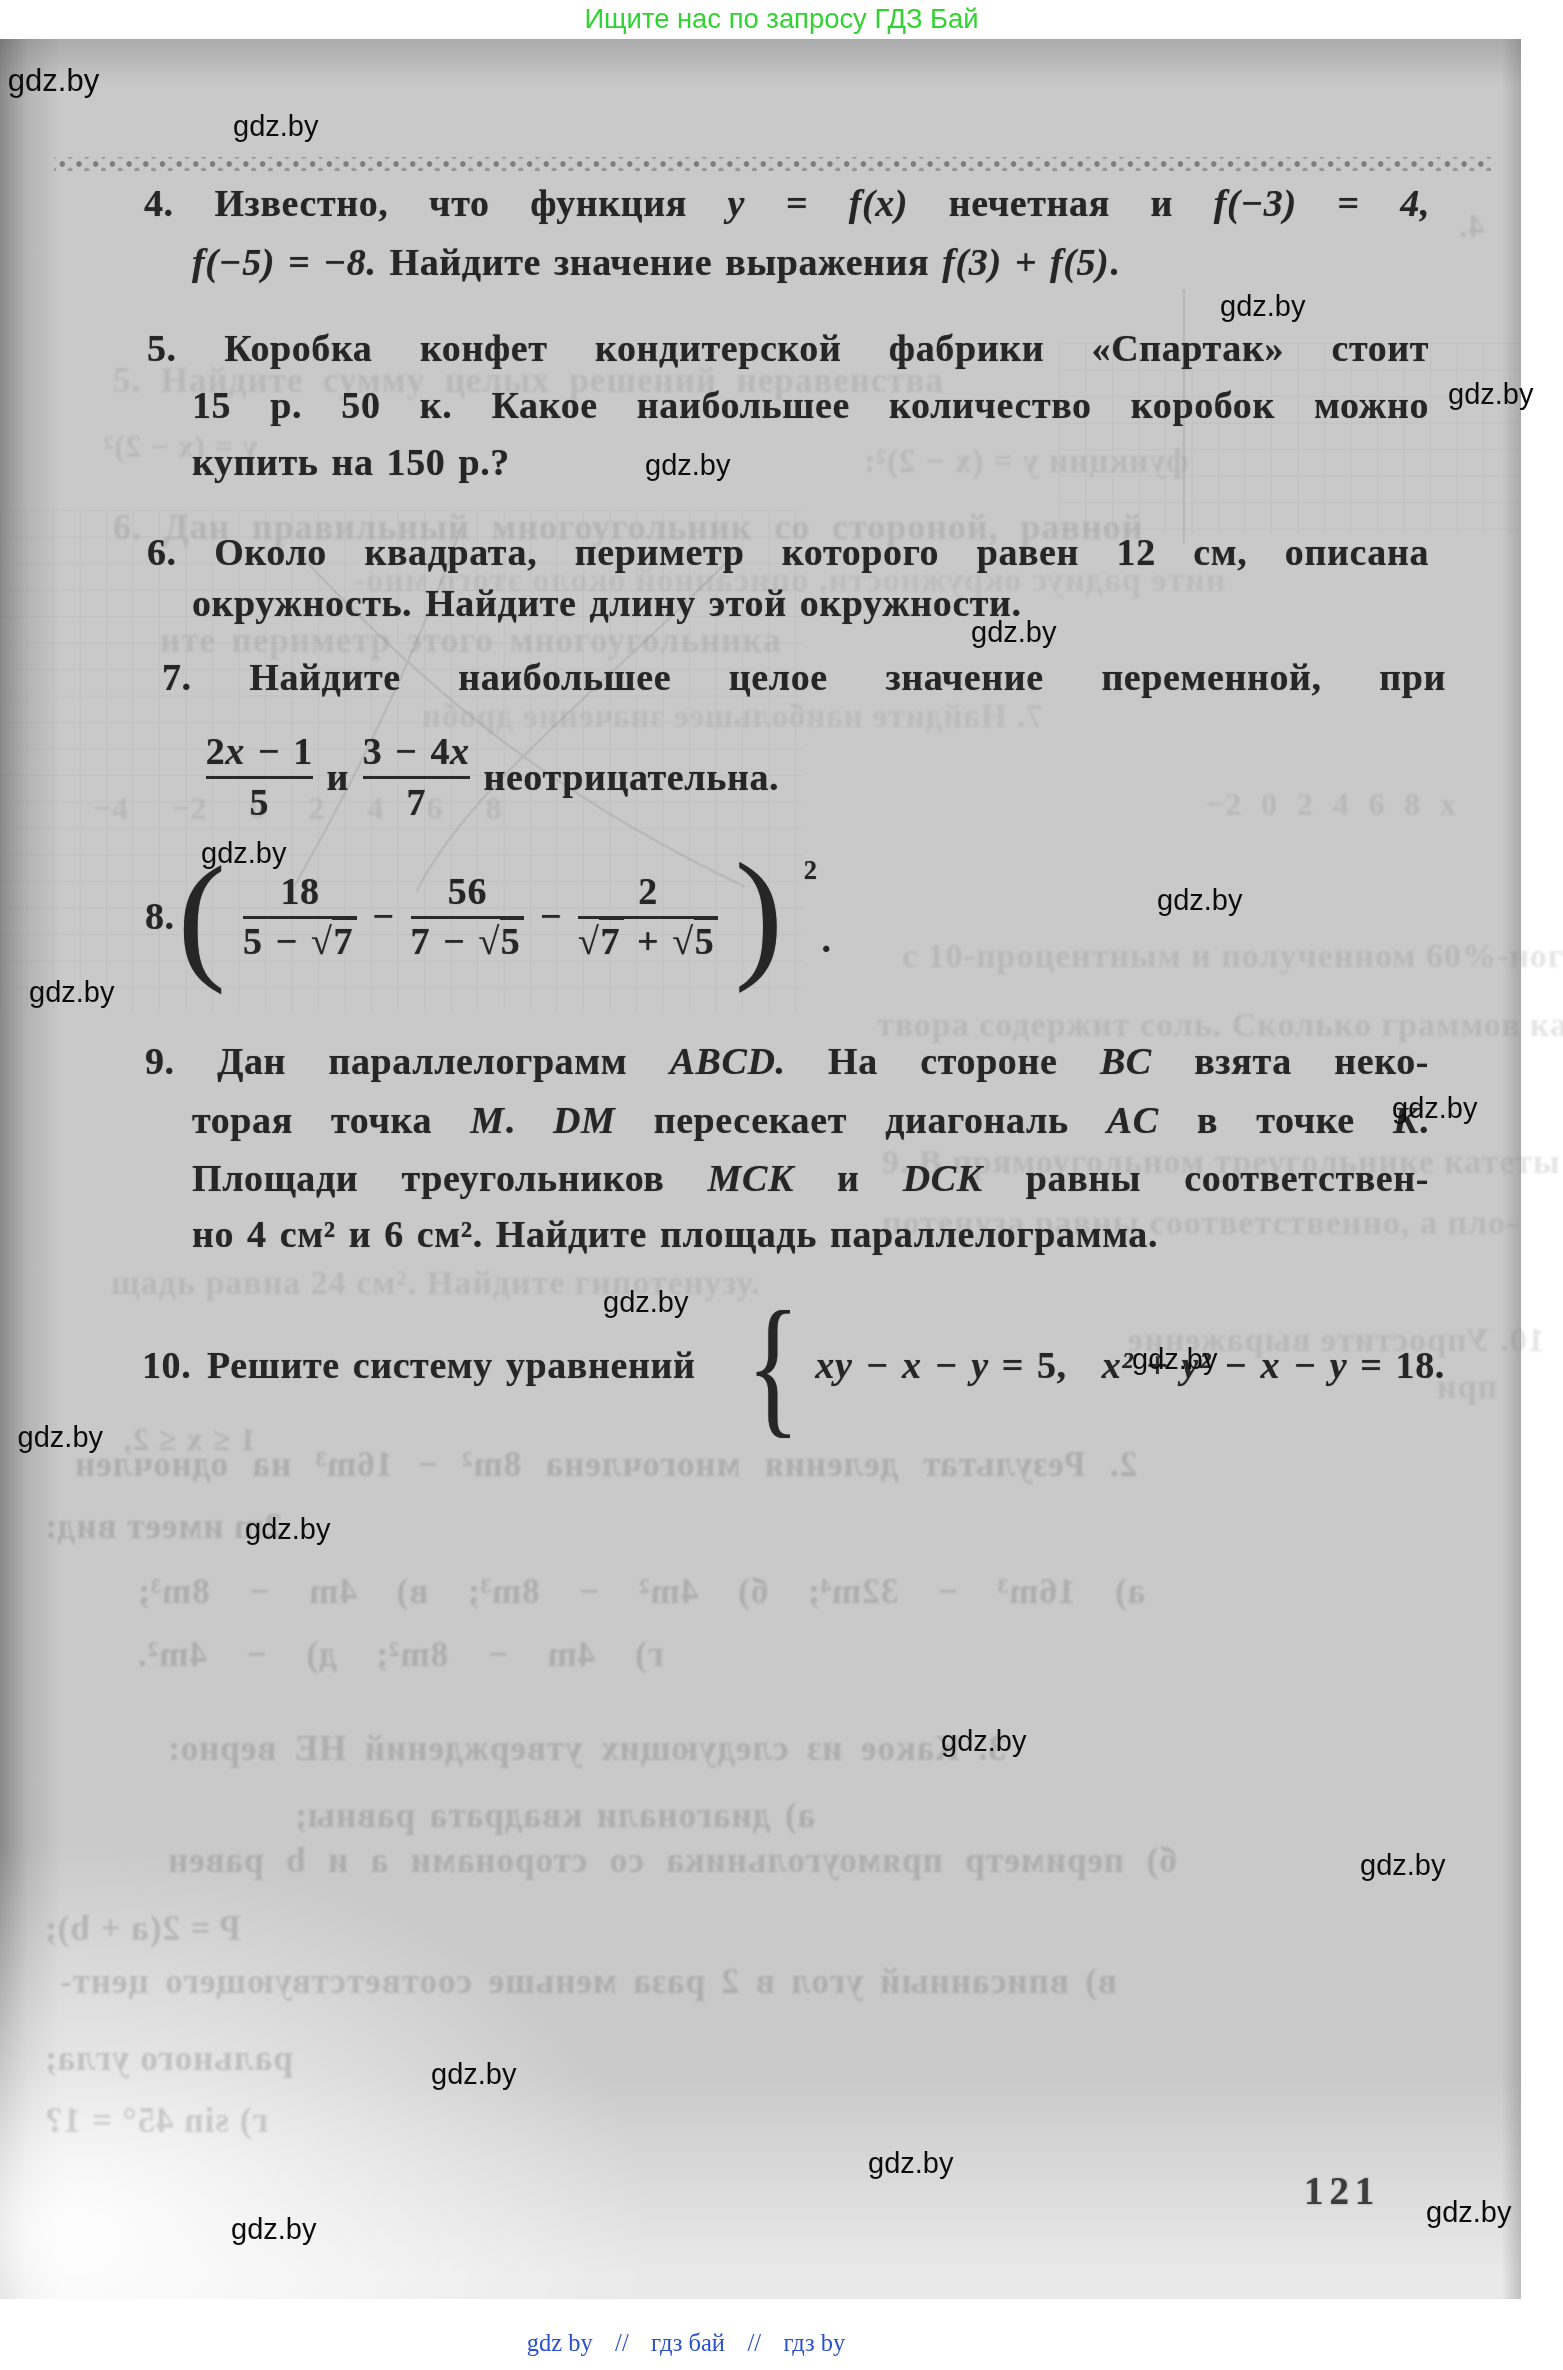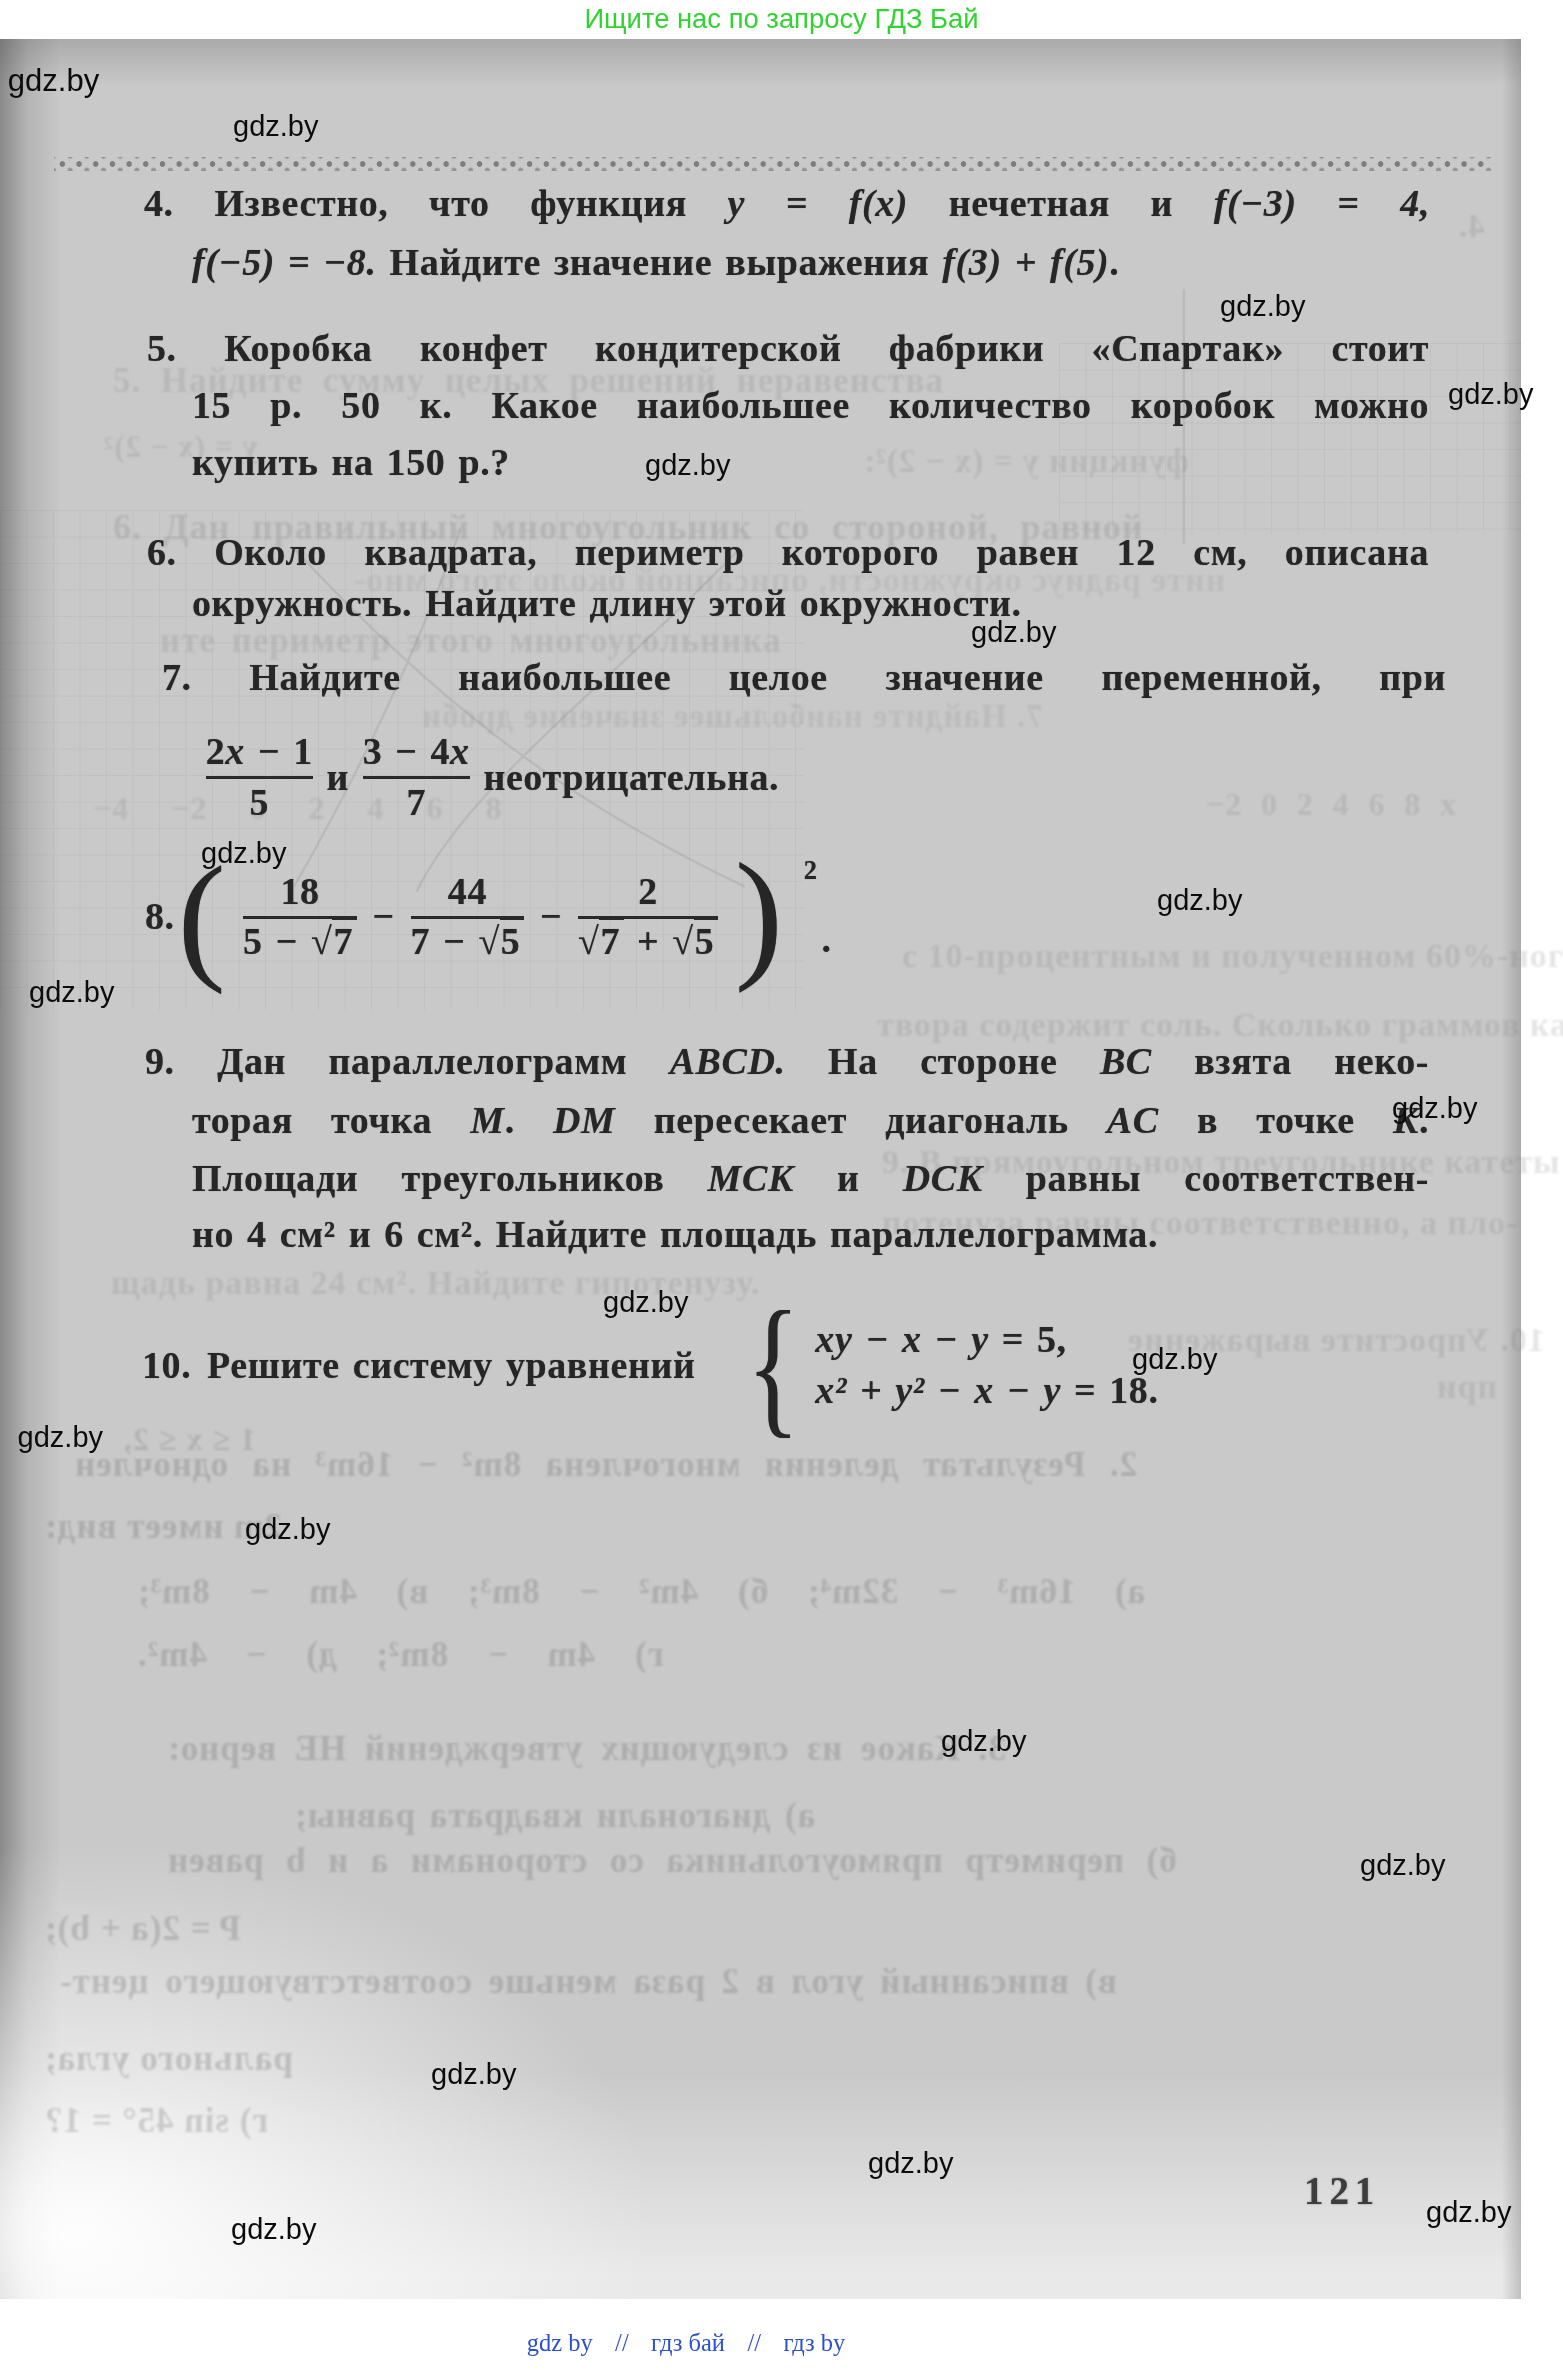--- a/index.html
+++ b/index.html
@@ -42,21 +42,21 @@
   .fbar{align-self:stretch;border-top:3.9px solid #2a2a2a;margin:3.9px 0 2.9px;}
   .rt{white-space:nowrap;}
   .rad{border-top:3.4px solid #2a2a2a;padding:0 3.9px 0 1px;}
   .fminus{margin:0 2px;}
 
   .bigp{font-size:145px;line-height:.72;font-weight:normal;margin:0 2.9px;transform:scaleY(.98);}
   .pexpw{position:relative;margin-right:33px;}
   .pexp{position:absolute;top:-5.9px;right:-31px;font-size:26.5px;}
   .p8dot{margin-top:45px;margin-left:2px;}
   .brace{font-size:155px;line-height:.7;font-weight:normal;transform:scaleX(.72);margin:0 3.9px 0 41px;}
-  .eqcol{display:inline-flex;flex-direction:column;align-items:flex-start;gap:6px;}
+  .eqcol{display:inline-flex;flex-direction:row;align-items:flex-start;gap:35px;}
 
   .bleed{position:absolute;font-family:"Liberation Serif",serif;font-weight:bold;color:#6f6f6f;
     opacity:.18;white-space:nowrap;filter:blur(1px);letter-spacing:1px;}
   .mir{transform:scaleX(-1);}
 
   .curves{position:absolute;left:0;top:39px;opacity:.11;}
 
   .pageno{position:absolute;left:1304px;top:2168px;font:bold 39px "Liberation Serif",serif;
     color:#3d3d3d;letter-spacing:5.9px;text-shadow:0 0 2px rgba(60,60,60,.5);}
 
@@ -168,21 +168,21 @@
   <span>8.</span>
   <span class="bigp">(</span>
   <span class="frac">
     <span>18</span>
     <span class="fbar"></span>
     <span class="fden"><span>5 −</span>
       <span class="rt"><span>√</span><span class="rad">7</span></span></span>
   </span>
   <span class="fminus">−</span>
   <span class="frac">
-    <span>44</span>
+    <span>56</span>
     <span class="fbar"></span>
     <span class="fden"><span>7 −</span>
       <span class="rt"><span>√</span><span class="rad">5</span></span></span>
   </span>
   <span class="fminus">−</span>
   <span class="frac">
     <span>2</span>
     <span class="fbar"></span>
     <span class="fden"><span class="rt"><span>√</span><span class="rad">7</span></span>
       <span>+</span>

